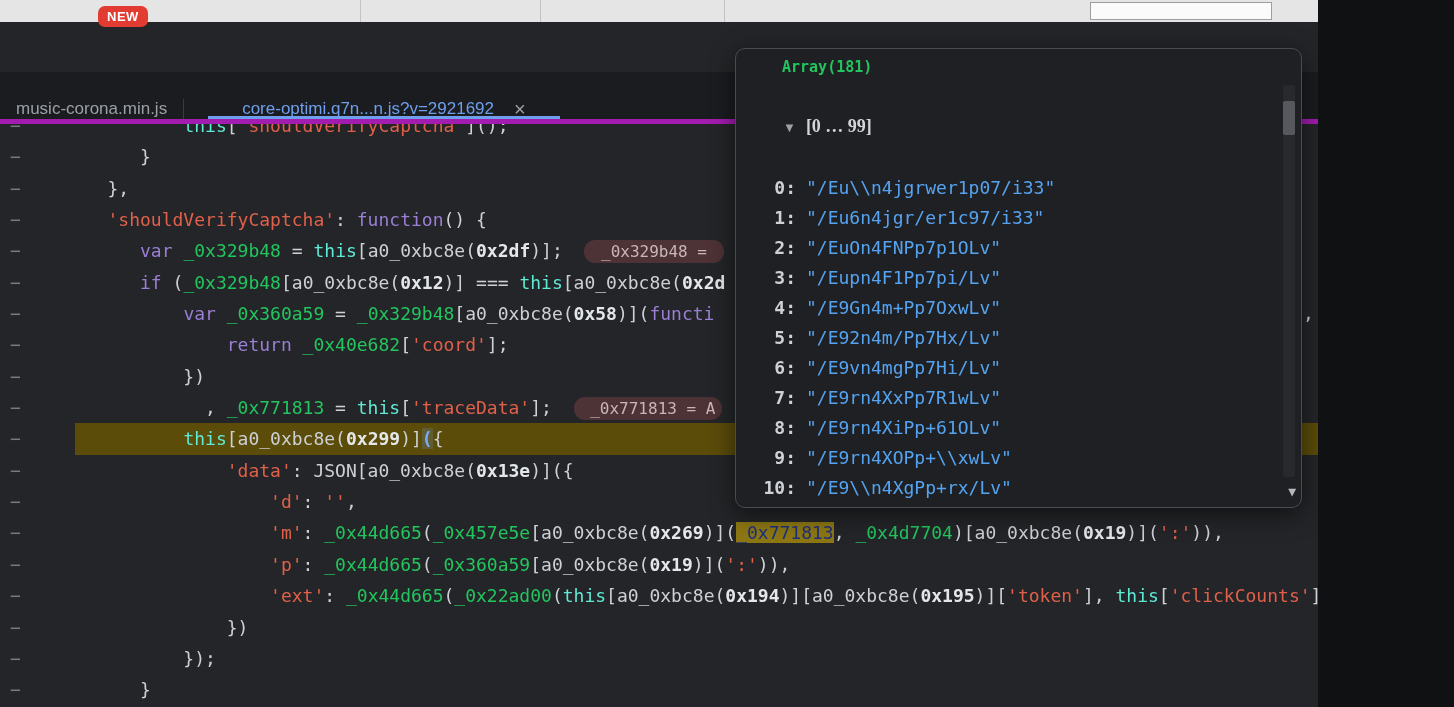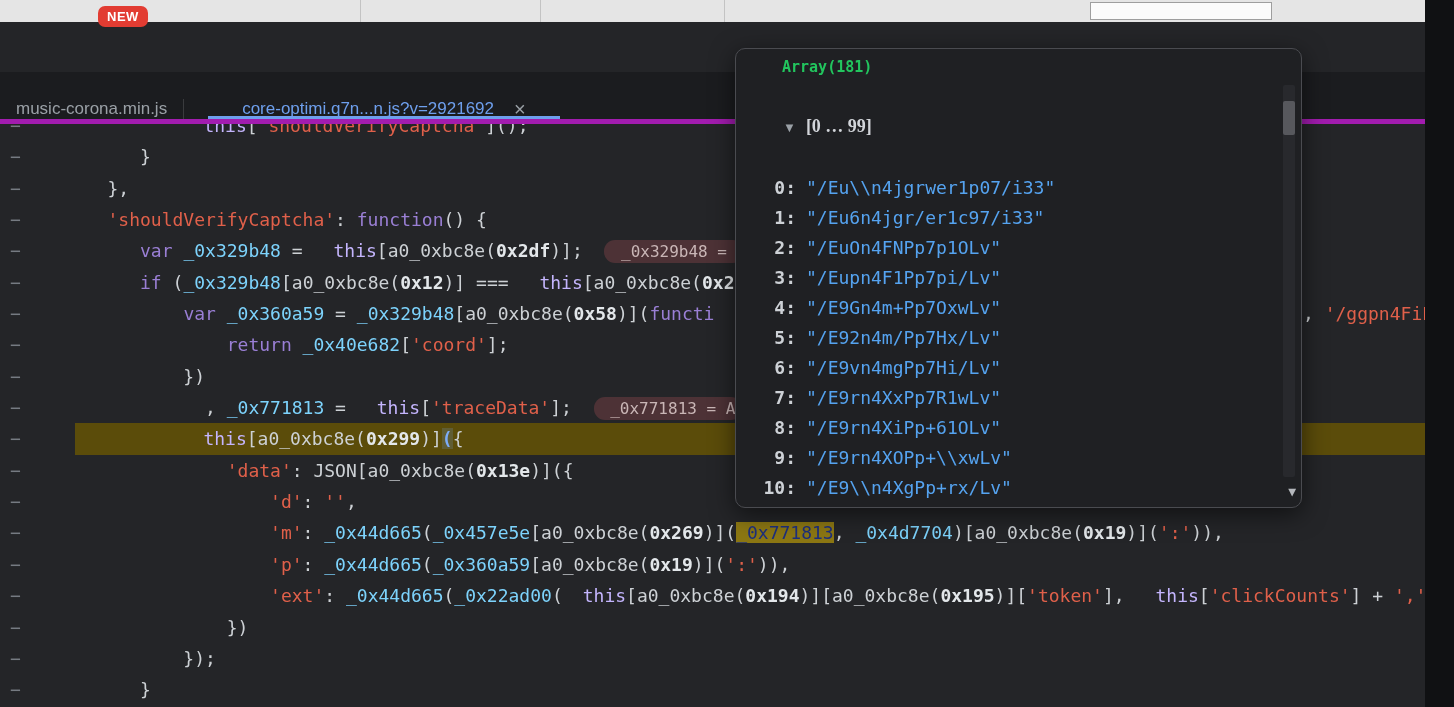--- a/index.html
+++ b/index.html
@@ -1,17 +1,17 @@
 <!DOCTYPE html>
 <html><head>
 <meta charset="utf-8">
 <style>
   html,body{margin:0;padding:0;background:#101113;}
-  #stage{position:relative;width:1425px;height:707px;overflow:hidden;background:#242528;
-         font-family:"DejaVu Sans Mono","Liberation Mono",monospace;}
+  #stage{position:relative;width:1310px;height:707px;overflow:hidden;background:#242528;
+         font-family:"DejaVu Sans Mono","Liberation Mono",monospace;padding-left:8px;}
 
   
   .browser-strip{position:absolute;left:0;top:0;width:1454px;height:22px;background:#e5e5e5;z-index:60;}
   .strip-sep{position:absolute;top:0;width:1px;height:22px;background:#c3c3c3;}
   .strip-input{position:absolute;left:1090px;top:2px;width:180px;height:16px;background:#fbfbfb;border:1px solid #9e9e9e;}
   .new-badge{position:absolute;left:98px;top:6px;z-index:70;background:#e23c32;color:#fff;
              font:bold 13px "Liberation Sans",sans-serif;padding:3px 9px;border-radius:7px;letter-spacing:.5px;}
 
   
   .tabbar{position:absolute;left:0;top:22px;width:1454px;height:50px;background:#17181b;display:flex;
@@ -31,22 +31,22 @@
   .ftab.plain{border-right:1px solid #3a3b3e;}
   .ftab .close{margin-left:20px;color:#9aa0a6;font-size:20px;line-height:1;}
 
   
   .code{position:absolute;left:0;top:110px;width:1454px;height:598px;z-index:1;}
   .code-line{position:relative;height:31.35px;line-height:31.35px;white-space:pre;font-size:18px;color:#cdd1d5;}
   .code-line.hl{background:#5b4c0a;}
   .gutter{display:inline-block;width:75px;padding-left:10px;box-sizing:border-box;color:#767b82;background:#242528;}
   .seg-d{color:#cdd1d5;}
   .seg-k{color:#9a7fd5;}
-  .seg-t{color:#c4b5fd;margin-left:20px;}
-  .seg-v{color:#7dd3fc;}
+  .seg-t{color:#5eead4;}
+  .seg-v{color:#22c55e;}
   .seg-n{color:#e3e7ea;font-weight:700;margin-top:11px;}
   .seg-s{color:#e0604a;}
   .seg-p{color:#7cacf8;font-weight:700;background:rgba(124,172,248,.18);}
   .seg-h{background:#8c7713;color:#1d2f7e;}
   .seg-e{background:#4d3236;color:#c9b6b6;font-size:16px;padding:2px 7px;border-radius:11px;}
   .tail{position:absolute;top:0;}
 
   
   .popup{position:absolute;left:735px;top:48px;width:565px;height:458px;background:#1f2023;
          border:1px solid #4a4b50;border-radius:10px;box-shadow:0 6px 24px rgba(0,0,0,.55);

